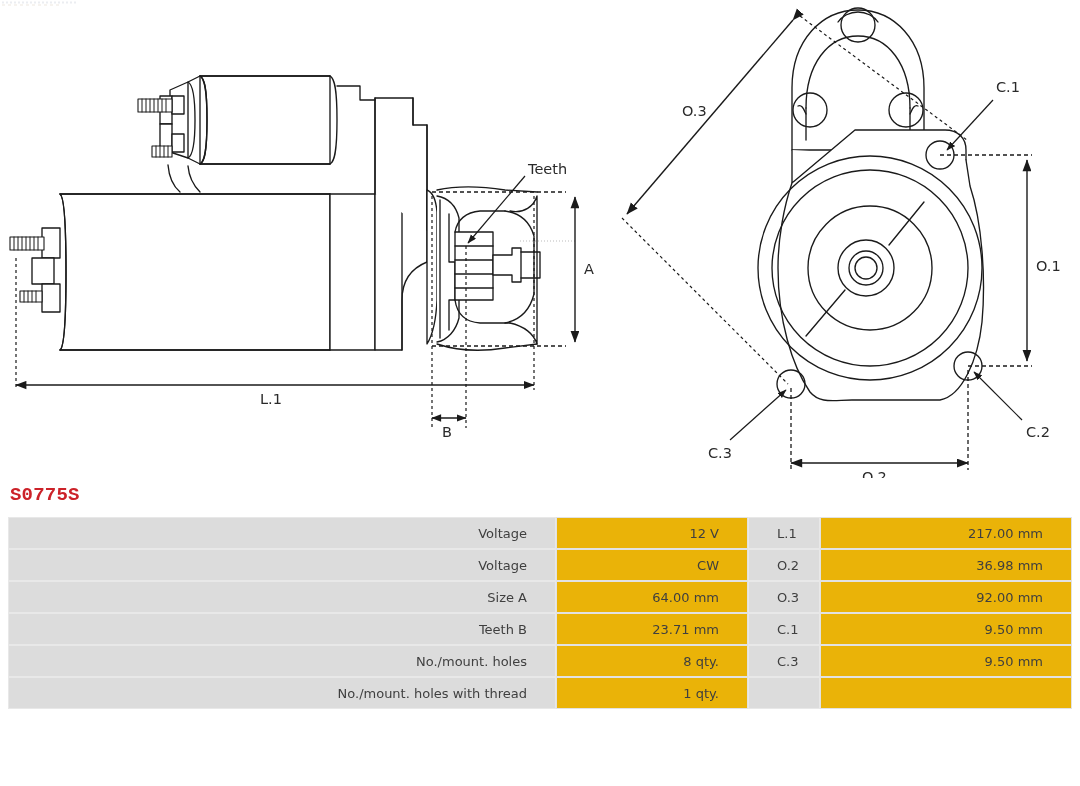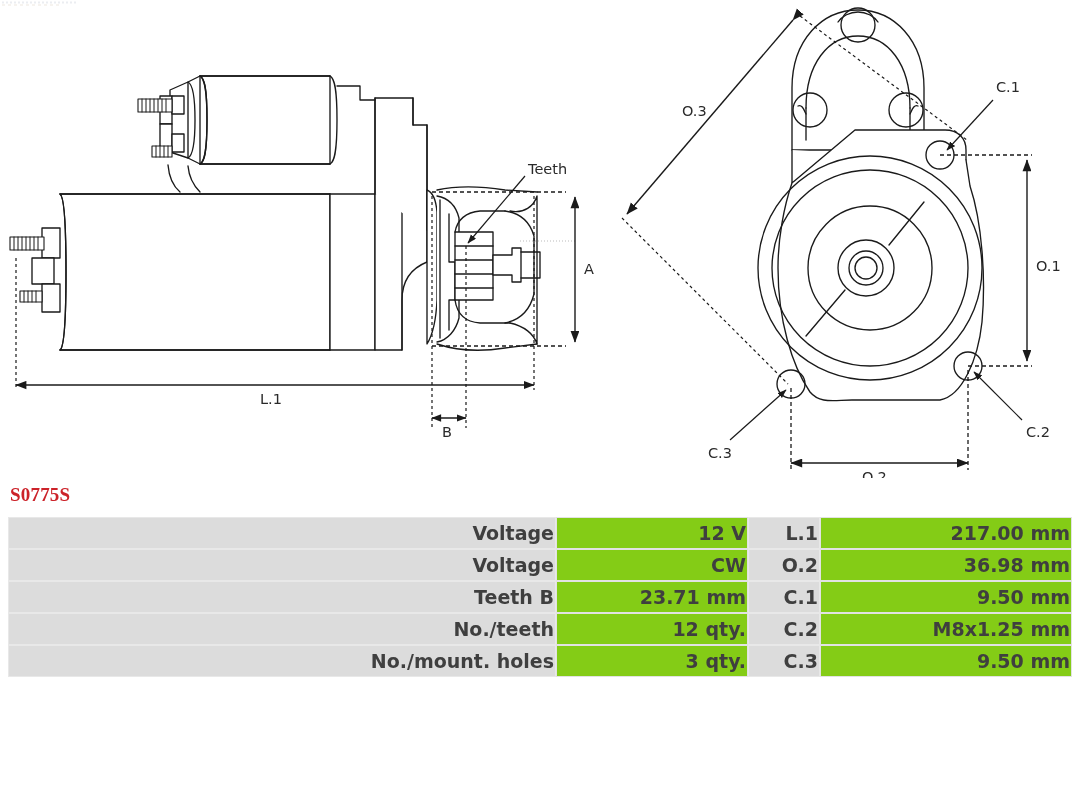--- a/index.html
+++ b/index.html
@@ -32,51 +32,50 @@
     display: block;
   }
   .part-title {
     position: absolute;
     left: 10px;
     top: 484px;
     font-size: 19px;
     font-weight: bold;
     letter-spacing: 0.2px;
     color: #cc2229;
-    font-family: Liberation Serif, serif;
+    font-family: Liberation Mono, monospace;
   }
   #spec-table {
     position: absolute;
     left: 8px;
     top: 517px;
     width: 1064px;
     border-collapse: separate;
     border-spacing: 0;
     table-layout: fixed;
   }
   #spec-table td {
     height: 32px;
-    padding: 0 1px;
-    font-size: 19px;
+    padding: 0 28px;
+    font-size: 13px;
     color: #3f3f3f;
     text-align: right;
     vertical-align: middle;
     border: 1px solid #e2e2e2;
     background: #ffffff;
     box-sizing: border-box;
     white-space: nowrap;
     overflow: hidden;
-    font-weight: bold;
   }
   #spec-table td.lbl {
     background: #dcdcdc;
     border: 1px solid #e8e8e8;
   }
   #spec-table td.val {
-    background: #84cc16;
+    background: #eab308;
   }
   col.c-label1 { width: 548px; }
   col.c-value1 { width: 192px; }
   col.c-label2 { width: 72px; }
   col.c-value2 { width: 252px; }
 </style>
 </head>
 <body>
 
 <div id="page">
@@ -314,33 +313,39 @@
         <td class="lbl">L.1</td>
         <td class="val">217.00 mm</td>
       </tr>
       <tr>
         <td class="lbl">Voltage</td>
         <td class="val">CW</td>
         <td class="lbl">O.2</td>
         <td class="val">36.98 mm</td>
       </tr>
       <tr>
+        <td class="lbl">Size A</td>
+        <td class="val">64.00 mm</td>
+        <td class="lbl">O.3</td>
+        <td class="val">92.00 mm</td>
+      </tr>
+      <tr>
         <td class="lbl">Teeth B</td>
         <td class="val">23.71 mm</td>
         <td class="lbl">C.1</td>
         <td class="val">9.50 mm</td>
       </tr>
       <tr>
-        <td class="lbl">No./teeth</td>
-        <td class="val">12 qty.</td>
-        <td class="lbl">C.2</td>
-        <td class="val">M8x1.25 mm</td>
-      </tr>
-      <tr>
         <td class="lbl">No./mount. holes</td>
-        <td class="val">3 qty.</td>
+        <td class="val">8 qty.</td>
         <td class="lbl">C.3</td>
         <td class="val">9.50 mm</td>
       </tr>
+      <tr>
+        <td class="lbl">No./mount. holes with thread</td>
+        <td class="val">1 qty.</td>
+        <td class="lbl"></td>
+        <td class="val"></td>
+      </tr>
     </tbody>
   </table>
 
 </div>
 
 </body></html>

